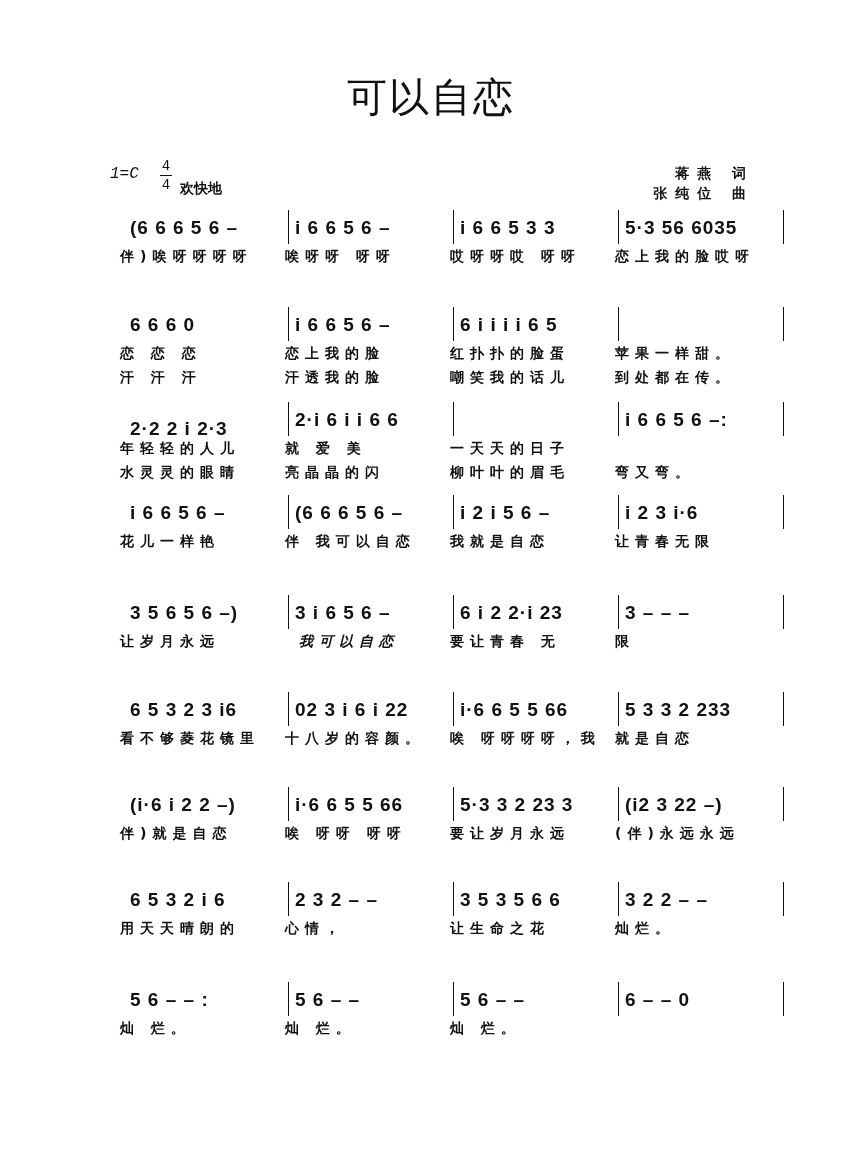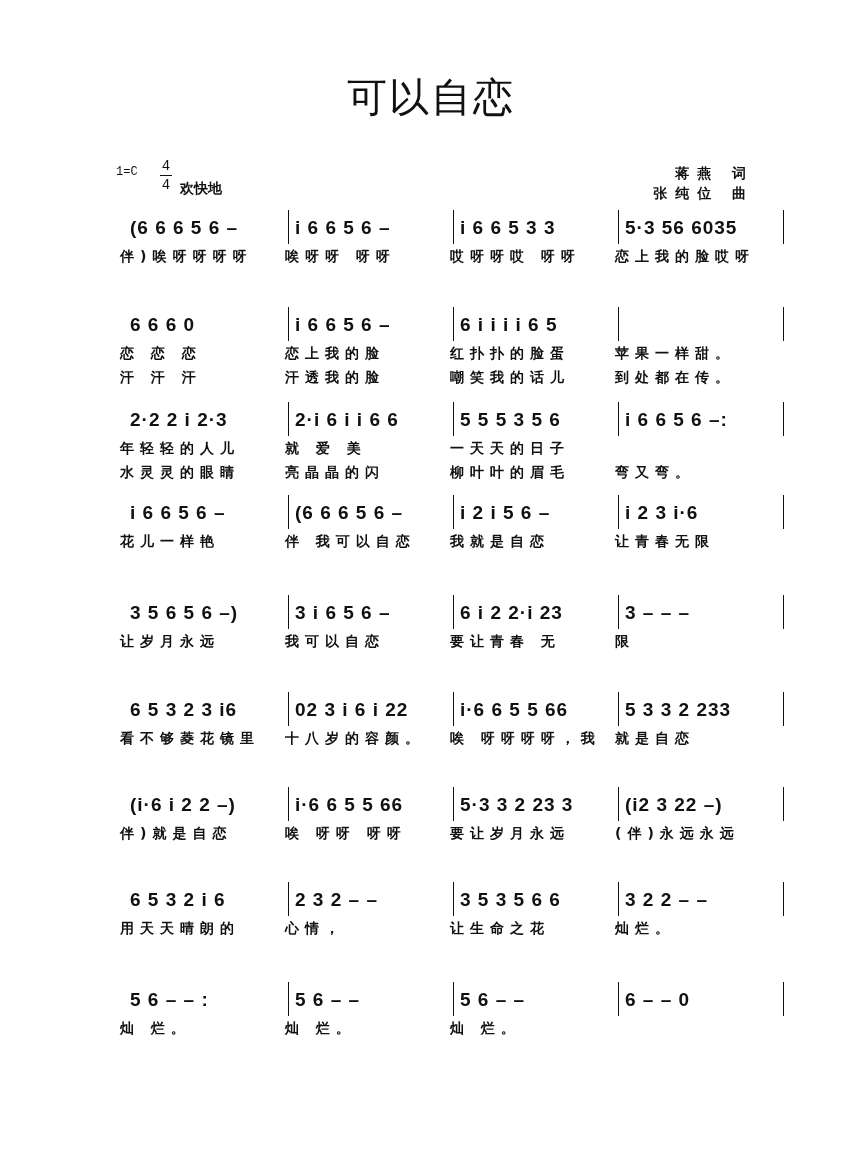--- a/index.html
+++ b/index.html
@@ -1,18 +1,18 @@
 <!DOCTYPE html>
 <html><head>
 <meta charset="utf-8">
 <style>
   html,body{margin:0;padding:0;background:#fff;}
   body{width:862px;height:1156px;position:relative;overflow:hidden;font-family:"DejaVu Sans",sans-serif;color:#111;}
   .title{position:absolute;left:0;width:862px;top:70px;text-align:center;font-size:40px;letter-spacing:2px;font-family:"DejaVu Sans",sans-serif;}
-  .key{position:absolute;left:116px;top:165px;font-size:12px;font-family:"Liberation Mono",monospace;}
+  .key{position:absolute;left:110px;top:165px;font-size:16px;font-family:"Liberation Mono",monospace;font-style:italic;}
   .timesig{position:absolute;left:160px;top:157px;font-size:14px;font-family:"Liberation Mono",monospace;text-align:center;line-height:18px;}
   .timesig .line{display:block;width:12px;border-top:1px solid #111;}
   .tempo{position:absolute;left:180px;top:180px;font-size:14px;font-weight:bold;}
   .credits{position:absolute;right:108px;top:163px;font-size:14px;font-weight:bold;line-height:20px;text-align:right;}
   .credits div{letter-spacing:8px;}
   .system{position:absolute;left:110px;width:665px;}
   .bars{position:relative;height:40px;}
   .bar{position:absolute;top:0;height:40px;display:flex;align-items:center;font-weight:bold;font-size:19px;font-family:"Liberation Sans",sans-serif;}
   .bar-notes{white-space:pre;letter-spacing:1px;}
   .barline{position:absolute;top:2px;width:1px;height:34px;background:#111;}
@@ -86,31 +86,28 @@
       </div>
       <div class="lyric">
         <span style="left: 10px;">汗 汗 汗</span>
         <span style="left: 175px;">汗透我的脸</span>
         <span style="left: 340px;">嘲笑我的话儿</span>
         <span style="left: 505px;">到处都在传。</span>
       </div>
     </div>
     <div class="system" style="top: 400px;">
       <div class="bars">
-        <div class="bar" style="left: 20px;">
+        <div class="bar" style="left: 20px; align-items: flex-end;">
           <span class="bar-notes">2·2 2 i 2·3</span>
         </div>
         <div class="barline" style="left: 178px;"></div>
         <div class="bar" style="left: 185px;">
           <span class="bar-notes">2·i 6 i i 6 6</span>
         </div>
         <div class="barline" style="left: 343px;"></div>
-        <div class="bar" style="left: 350px;">
-          <span class="bar-notes">5 5 5 3 5 6</span>
-        </div>
         <div class="barline" style="left: 508px;"></div>
         <div class="bar" style="left: 515px;">
           <span class="bar-notes">i 6 6 5 6 –:</span>
         </div>
         <div class="barline" style="left: 673px;"></div>
       </div>
       <div class="lyric">
         <span style="left: 10px;">年轻轻的人儿</span>
         <span style="left: 175px;">就 爱 美</span>
         <span style="left: 340px;">一天天的日子</span>
@@ -163,21 +160,21 @@
           <span class="bar-notes">6 i 2 2·i 23</span>
         </div>
         <div class="barline" style="left: 508px;"></div>
         <div class="bar" style="left: 515px;">
           <span class="bar-notes">3 – – –</span>
         </div>
         <div class="barline" style="left: 673px;"></div>
       </div>
       <div class="lyric">
         <span style="left: 10px;">让岁月永远</span>
-        <span style="left: 175px;">我可以自恋</span>
+        <span style="left: 189px; font-style: italic;">我可以自恋</span>
         <span style="left: 340px;">要让青春 无</span>
         <span style="left: 505px;">限</span>
       </div>
     </div>
     <div class="system" style="top: 690px;">
       <div class="bars">
         <div class="bar" style="left: 20px;">
           <span class="bar-notes">6 5 3 2 3 i6</span>
         </div>
         <div class="barline" style="left: 178px;"></div>

